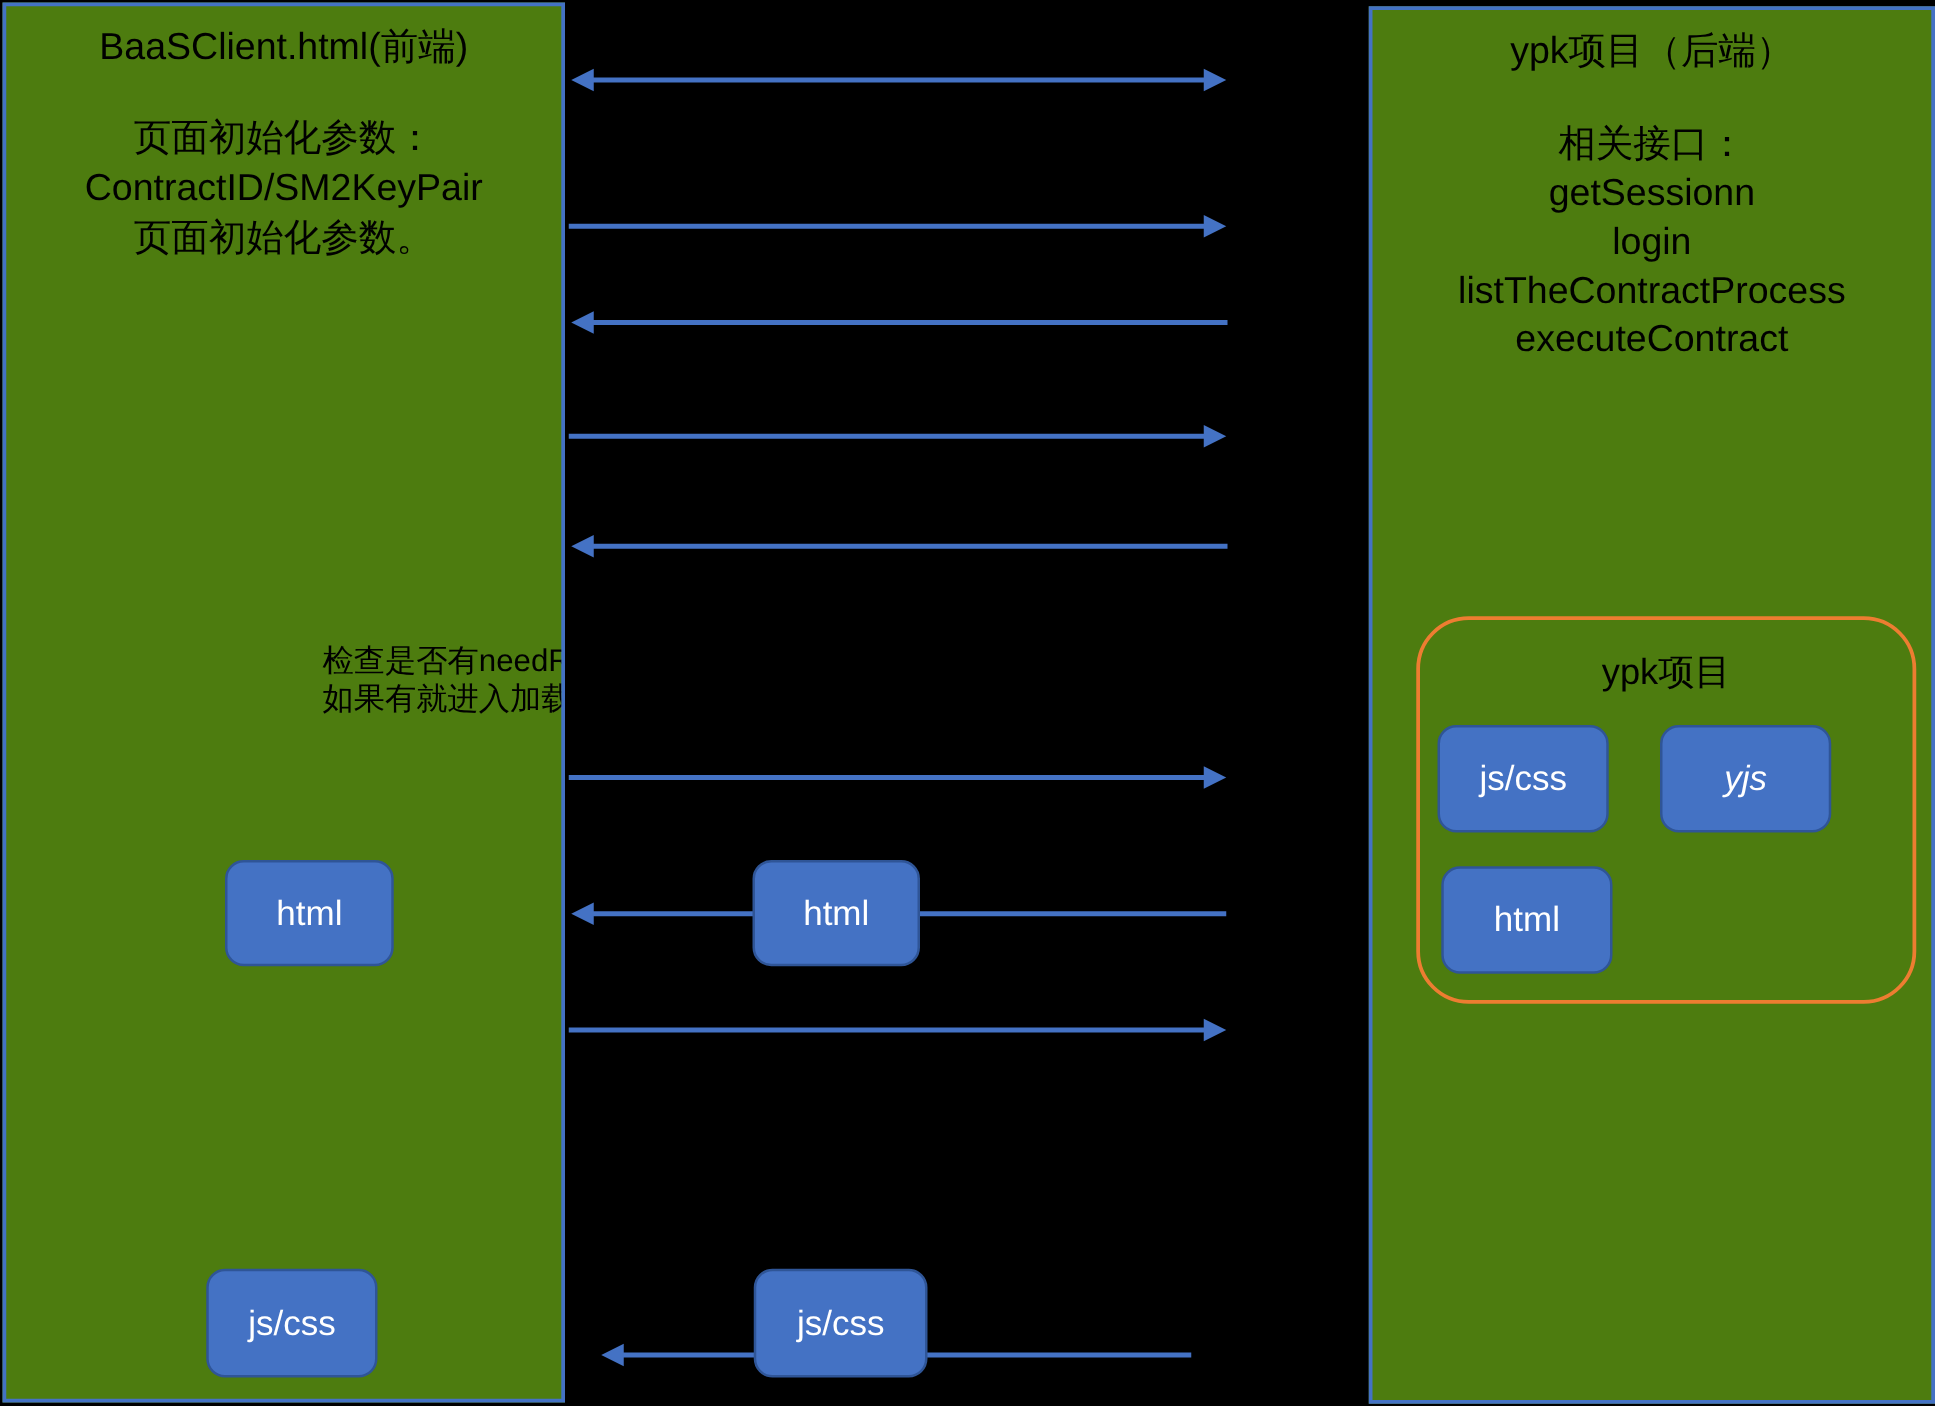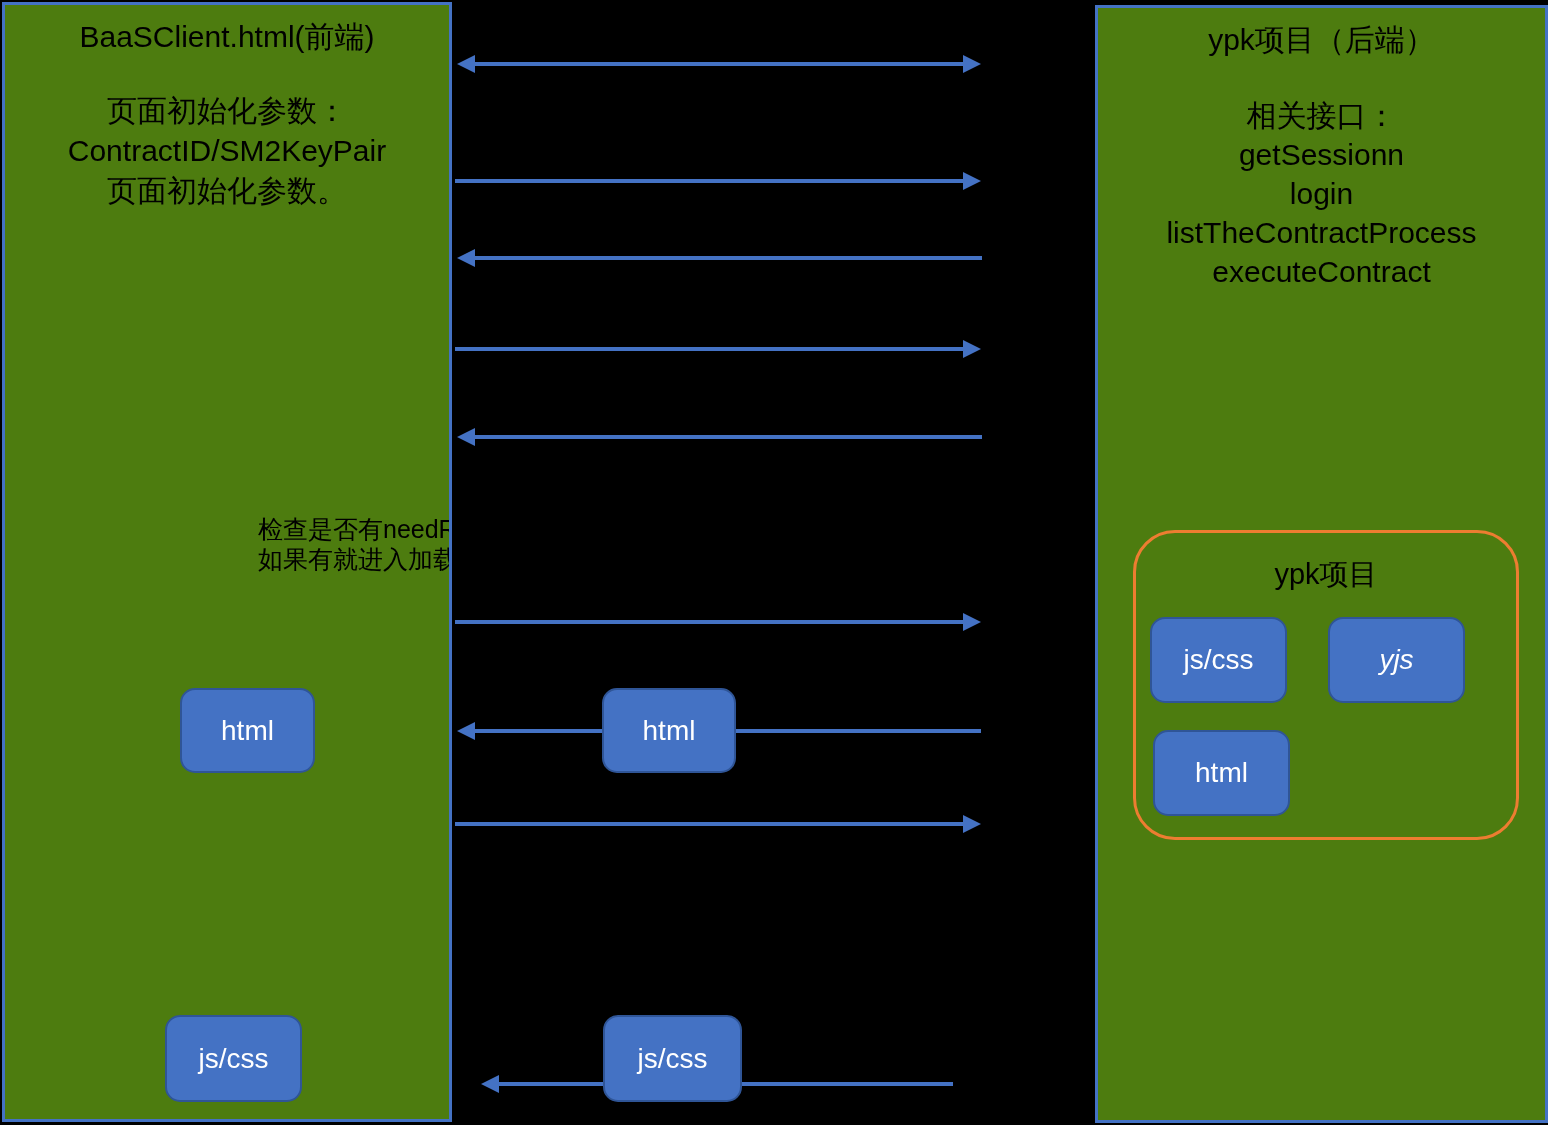--- a/index.html
+++ b/index.html
@@ -36,24 +36,25 @@
   .bluebox {
     position: absolute;
     background: var(--box-fill, #4472C4);
     border: 2px solid var(--box-border, #2F5597);
     border-radius: 15px;
     color: var(--box-text, #fff);
     display: flex; align-items: center; justify-content: center;
     font-size: 28px; box-sizing: border-box;
   }
   .ypk-group {
-    position: absolute; left: 35px; top: 522px;
+    position: absolute; left: 35px; top: 485px;
     width: 380px; height: 304px;
     border: 3px solid var(--group-border, #ED7D31);
     border-radius: 42px;
+    padding-left: 14px;
   }
   .ypk-title {
     position: absolute; top: 22px; left: 0; right: 0;
     text-align: center; font-size: 29px; white-space: nowrap;
   }
   #arrow-layer { position: absolute; left: 0; top: 0; width: 100%; height: 100%; z-index: 2; }
   .arrow-line { position: absolute; height: 4px; background: var(--arrow, #4472C4); }
   .arrow-head {
     position: absolute; width: 0; height: 0;
     border-top: 9px solid transparent; border-bottom: 9px solid transparent;

